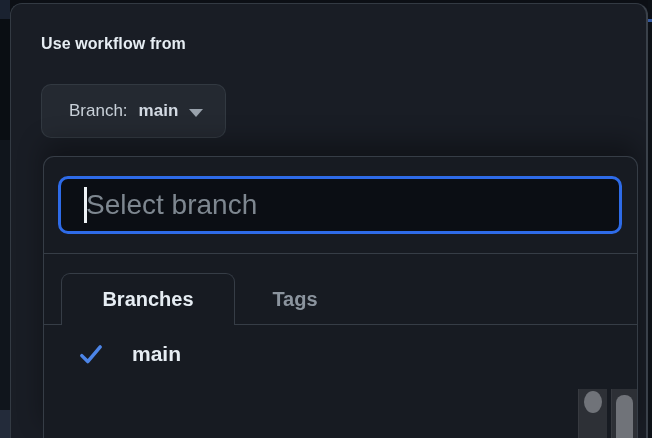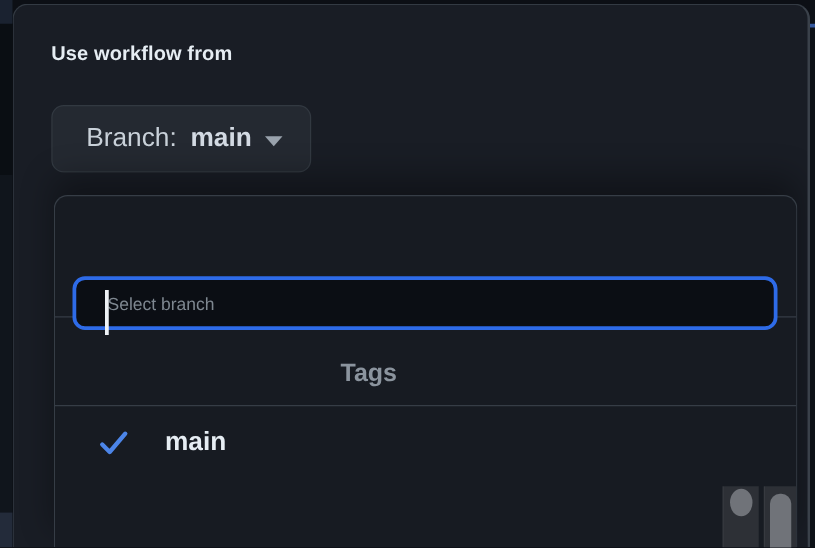--- a/index.html
+++ b/index.html
@@ -42,21 +42,21 @@
   }
   .dialog-heading{
     position:absolute;left:30px;top:31px;
     font-size:16px;font-weight:700;color:var(--text-primary);letter-spacing:.1px;
   }
   .branch-button{
     position:absolute;left:30px;top:80px;height:54px;
     display:inline-flex;align-items:center;gap:11px;
     padding:0 22px 0 27px;border-radius:10px;
     background:var(--button-bg);border:1px solid rgba(205,217,229,0.09);
-    color:var(--button-text);font-size:21px;cursor:pointer;
+    color:var(--button-text);font-size:17px;cursor:pointer;
   }
   .branch-button .prefix{font-weight:400;}
   .branch-button .value{font-weight:600;color:#d3dae3;}
   .caret-down{
     width:0;height:0;margin-top:3px;
     border-left:7px solid transparent;border-right:7px solid transparent;
     border-top:8.5px solid #99a2ac;
   }
 
   
@@ -71,26 +71,26 @@
     height:63px;display:flex;align-items:center;padding-left:32px;
     border-bottom:1.5px solid var(--border);
   }
   .panel-title{font-size:19px;font-weight:700;color:var(--text-primary);}
   .filter-section{
     height:97px;padding:19px 15px 0 14px;
     border-bottom:1.5px solid var(--border);
   }
   .input-wrap{position:relative;width:100%;height:58px;}
   .ref-filter-input{
-    width:100%;height:43px;display:block;
+    width:100%;height:58px;display:block;
     background:var(--input-bg);
     border:3.5px solid var(--accent-focus);border-radius:10px;
     padding:0 18px 0 25px;outline:none;
     font-family:"Liberation Sans","DejaVu Sans",sans-serif;
-    font-size:14px;color:var(--text-primary);caret-color:transparent;margin-top:45px;
+    font-size:28px;color:var(--text-primary);caret-color:transparent;
   }
   .ref-filter-input::placeholder{color:var(--placeholder);opacity:1;}
   .input-caret{position:absolute;left:26px;top:11px;width:2.5px;height:36px;background:#eef2f6;}
 
   
   .tabnav{position:relative;height:71px;}
   .tabnav-line{position:absolute;left:0;right:0;bottom:0;height:1.5px;background:var(--border);z-index:1;}
   .tab{position:absolute;display:flex;align-items:center;justify-content:center;
        font-size:20px;font-weight:600;cursor:pointer;}
   .tab-active{
@@ -144,20 +144,23 @@
 
       <div class="filter-section">
         <div class="input-wrap">
           <input class="ref-filter-input" type="text" placeholder="Select branch" style="">
           <div class="input-caret"></div>
         </div>
       </div>
 
       <div class="tabnav">
         <div class="tabnav-line"></div>
+        <div class="tab tab-active">
+          <span>Branches</span>
+        </div>
         <div class="tab tab-inactive">
           <span>Tags</span>
         </div>
       </div>
 
       <div class="ref-list">
         <div class="list-item">
           <svg class="check-icon" viewBox="0 0 24 24" fill="none" stroke="currentColor" stroke-width="3.2" stroke-linecap="round" stroke-linejoin="round">
             <path d="M3.5 13.5 L9 19 L20.5 5.5"></path>
           </svg>

